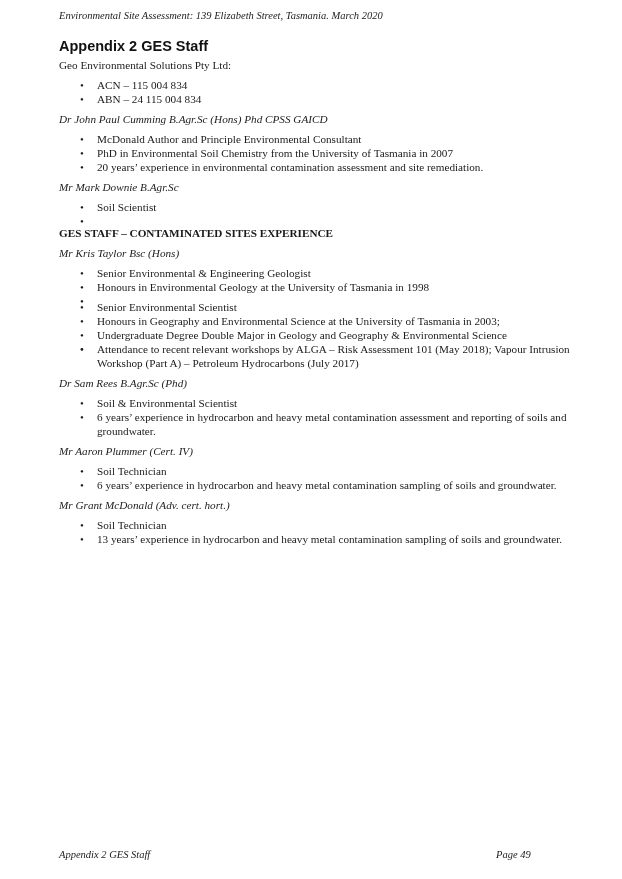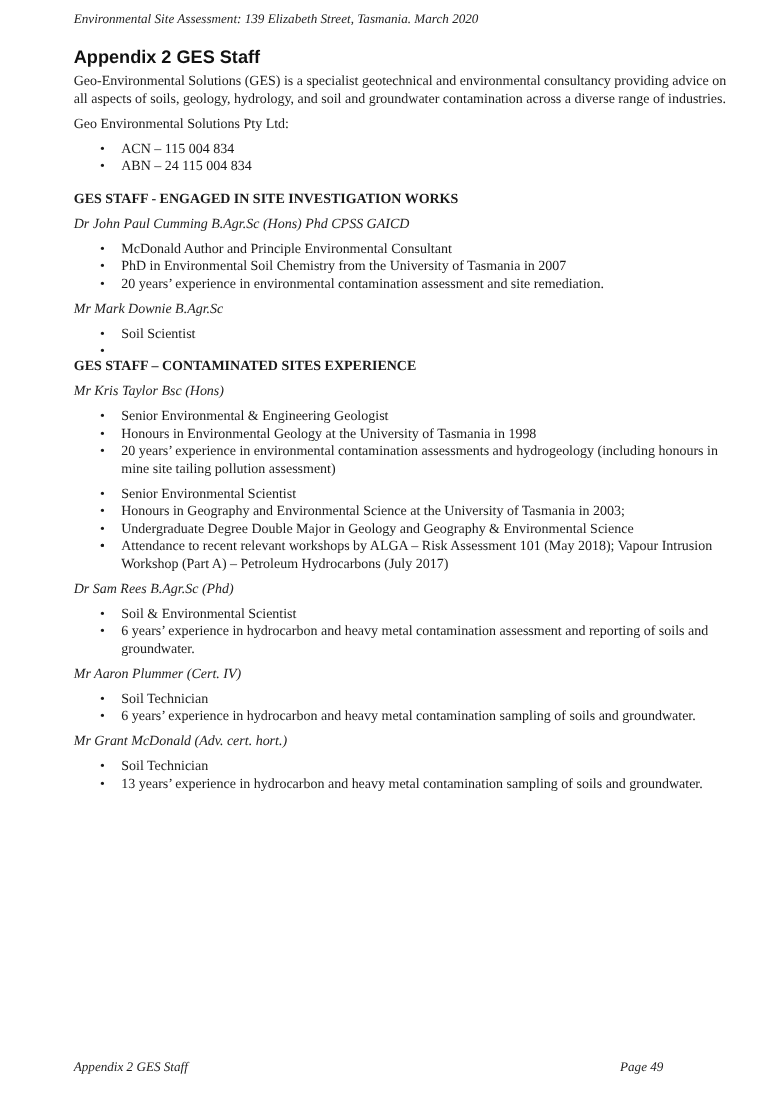--- a/index.html
+++ b/index.html
@@ -40,49 +40,47 @@
   .footer-right .num { font-weight: normal; margin-top: 24px; }
 </style>
 </head>
 <body>
 
 <div class="running-header">Environmental Site Assessment: 139 Elizabeth Street, Tasmania. March 2020</div>
 
 <h1 class="heading">Appendix 2 GES Staff</h1>
 
 <div class="content">
-  <p>Geo-Environmental Solutions (GES) is a specialist geotechnical and environmental consultancy providing advice on all aspects of soils, geology, hydrology, and soil and groundwater contamination across a diverse range of industries.</p>
   <p>Geo Environmental Solutions Pty Ltd:</p>
   <ul>
     <li><span class="bullet">•</span><span>ACN – 115 004 834</span></li>
     <li><span class="bullet">•</span><span>ABN – 24 115 004 834</span></li>
   </ul>
 
-  <p class="section-title">GES STAFF - ENGAGED IN SITE INVESTIGATION WORKS</p>
 
   <p class="staff-name">Dr John Paul Cumming B.Agr.Sc (Hons) Phd CPSS GAICD</p>
   <ul>
     <li><span class="bullet">•</span><span>McDonald Author and Principle Environmental Consultant</span></li>
     <li><span class="bullet">•</span><span>PhD in Environmental Soil Chemistry from the University of Tasmania in 2007</span></li>
     <li><span class="bullet">•</span><span>20 years’ experience in environmental contamination assessment and site remediation.</span></li>
   </ul>
 
   <p class="staff-name">Mr Mark Downie B.Agr.Sc</p>
   <ul>
     <li><span class="bullet">•</span><span>Soil Scientist</span></li>
     <li><span class="bullet">•</span></li>
   </ul>
 
   <p class="section-title">GES STAFF – CONTAMINATED SITES EXPERIENCE</p>
 
   <p class="staff-name">Mr Kris Taylor Bsc (Hons)</p>
   <ul>
     <li><span class="bullet">•</span><span>Senior Environmental &amp; Engineering Geologist</span></li>
     <li><span class="bullet">•</span><span>Honours in Environmental Geology at the University of Tasmania in 1998</span></li>
-    <li><span class="bullet">•</span><span>20 years’ experience in environmental contamination assessments and hydrogeology (including honours in mine site tailing pollution assessment)</span></li>
+    <li><span class="bullet">•</span></li>
   </ul>
 
   <ul>
     <li><span class="bullet">•</span><span>Senior Environmental Scientist</span></li>
     <li><span class="bullet">•</span><span>Honours in Geography and Environmental Science at the University of Tasmania in 2003;</span></li>
     <li><span class="bullet">•</span><span>Undergraduate Degree Double Major in Geology and Geography &amp; Environmental Science</span></li>
     <li><span class="bullet">•</span></li>
     <li><span class="bullet">•</span><span>Attendance to recent relevant workshops by ALGA – Risk Assessment 101 (May 2018); Vapour Intrusion Workshop (Part A) – Petroleum Hydrocarbons (July 2017)</span></li>
   </ul>
 

